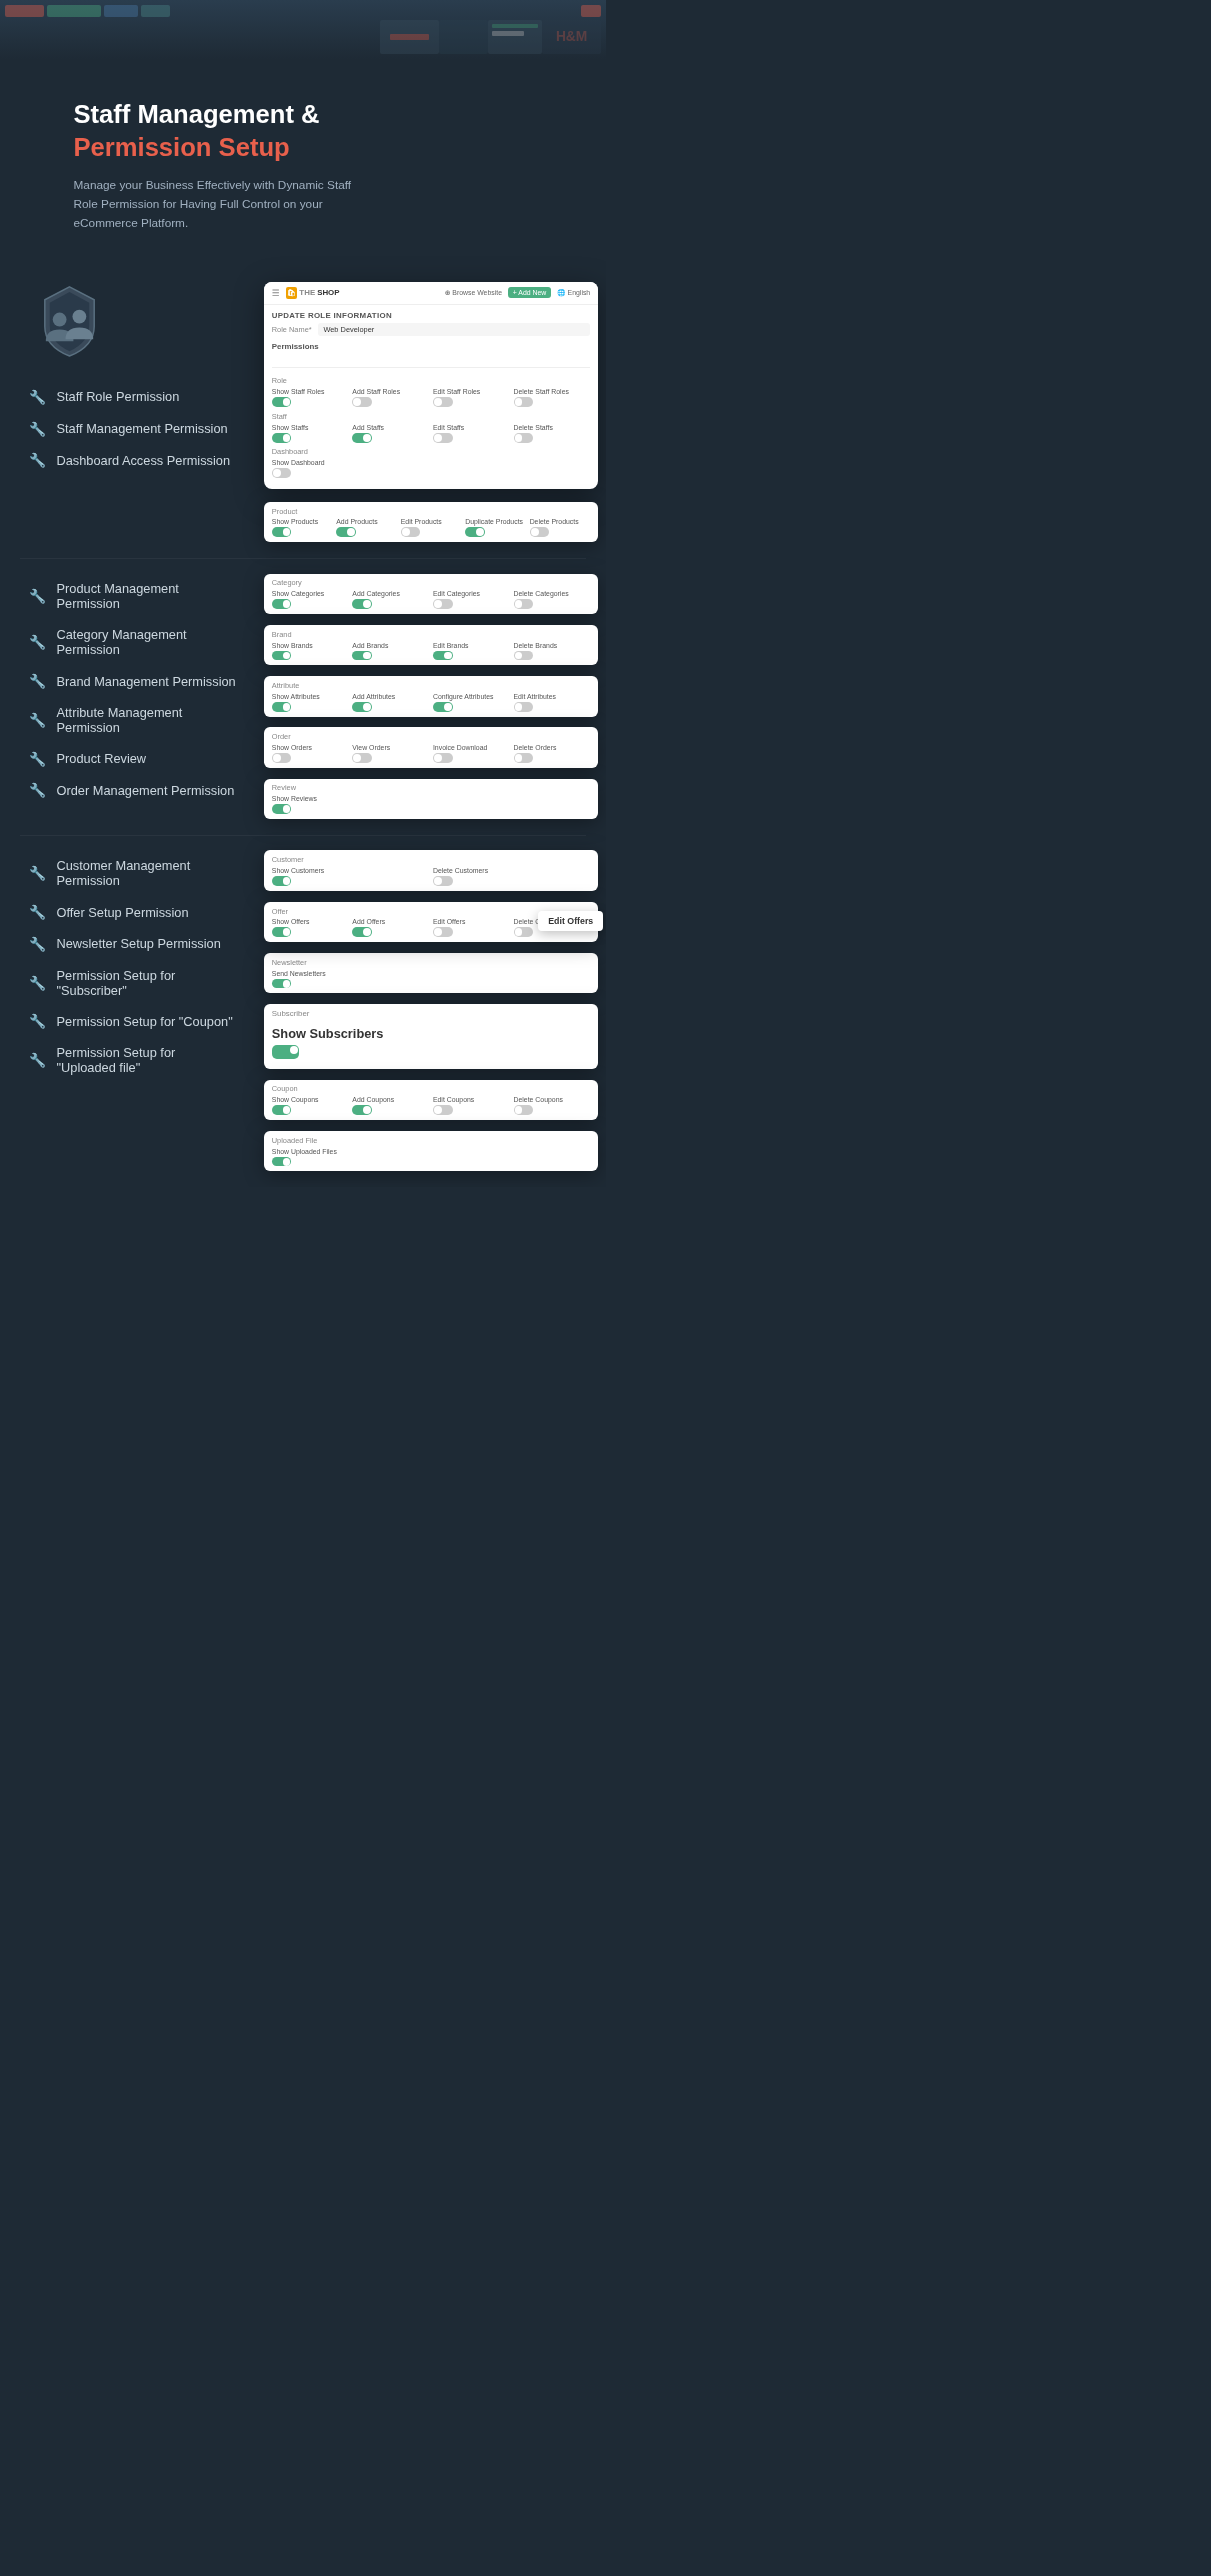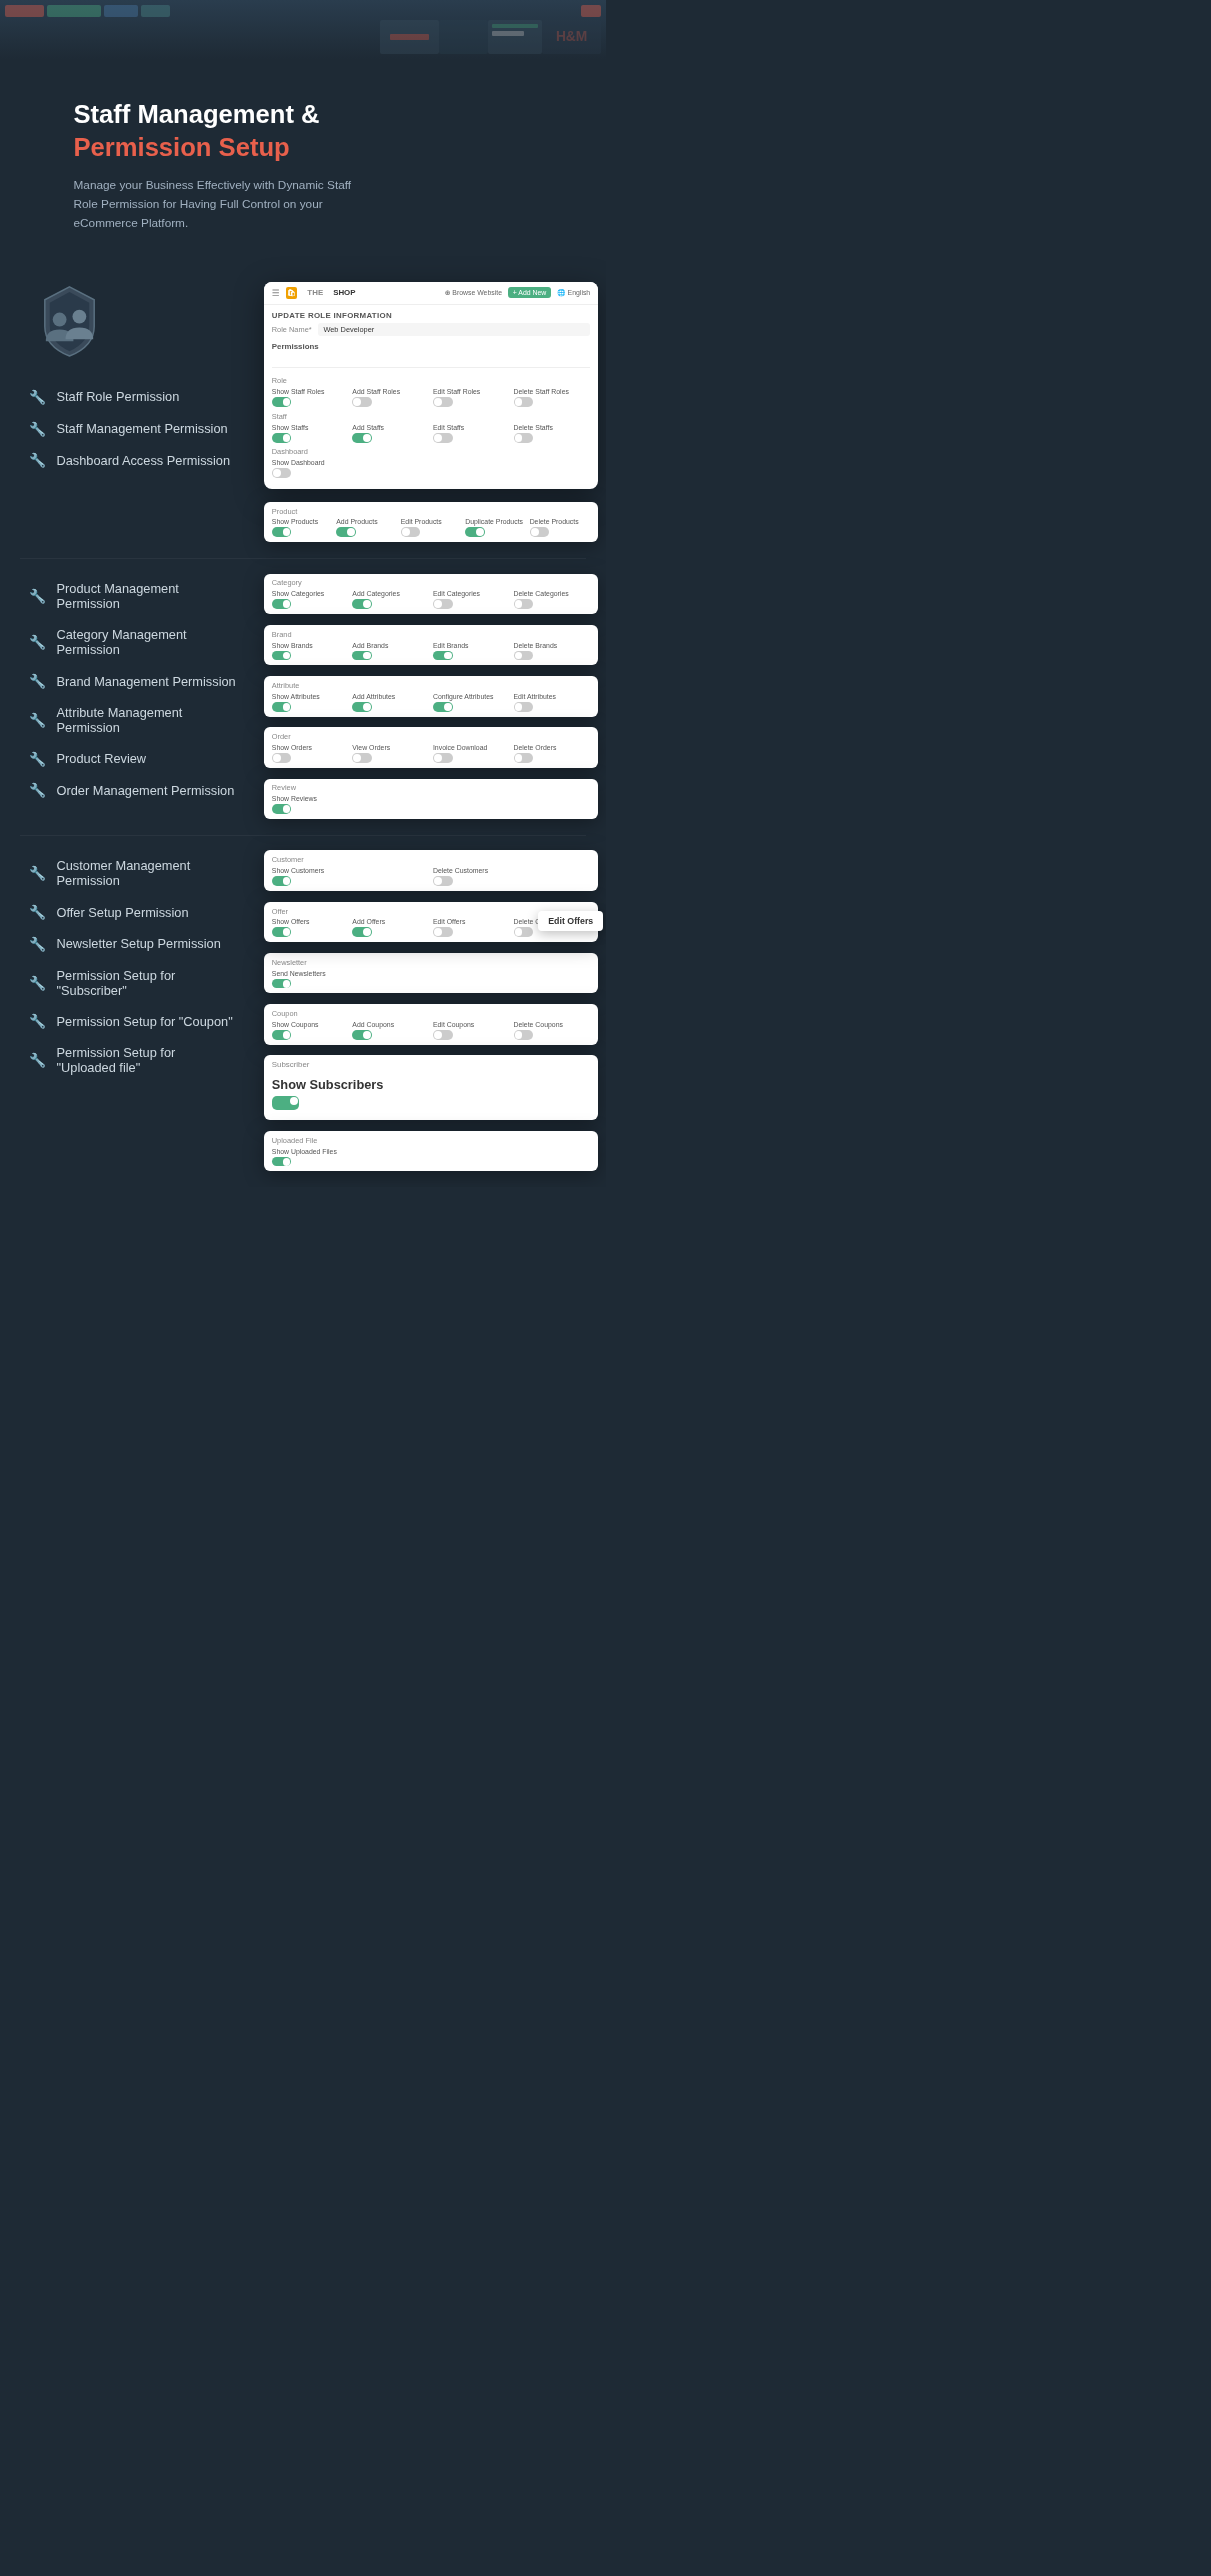--- a/index.html
+++ b/index.html
@@ -68,21 +68,21 @@
       display: flex;
       align-items: center;
       padding: 4.9px 7.9px;
       background: #fff;
       border-bottom: 1px solid #eee;
       gap: 5.9px;
     }
     .admin-logo {
       display: flex;
       align-items: center;
-      gap: 10px;
+      gap: 2px;
       font-weight: 700;
       font-size: 8.8px;
       color: #333;
     }
     .logo-icon {
       width: 11.8px; height: 11.8px;
       background: #f0a000;
       border-radius: 2px;
       display: flex; align-items: center; justify-content: center;
       color: #fff;
@@ -697,53 +697,53 @@
           <div class="perm-row col2">
             <div class="perm-item">
               <span class="perm-label">Send Newsletters</span>
               <div class="toggle on"></div>
             </div>
           </div>
         </div>
       </div>
 
       <div class="panel-segment">
-        <div class="panel-inner">
-          <div class="perm-section-label">Coupon</div>
-          <div class="perm-row">
-            <div class="perm-item">
-              <span class="perm-label">Show Coupons</span>
-              <div class="toggle on"></div>
-            </div>
-            <div class="perm-item">
-              <span class="perm-label">Add Coupons</span>
-              <div class="toggle on"></div>
-            </div>
-            <div class="perm-item">
-              <span class="perm-label">Edit Coupons</span>
-              <div class="toggle off"></div>
-            </div>
-            <div class="perm-item">
-              <span class="perm-label">Delete Coupons</span>
-              <div class="toggle off"></div>
-            </div>
-          </div>
-        </div>
-      </div>
-
-      <div class="panel-segment">
         <div style="font-size:7.9px;color:#888;padding:4.9px 7.9px 2px;">Subscriber</div>
         <div class="subscriber-label">Show Subscribers</div>
         <div class="full-width-toggle">
           <div class="toggle on" style="width:27.5px;height:13.8px;"></div>
         </div>
       </div>
 
       <div class="panel-segment">
         <div class="panel-inner">
+          <div class="perm-section-label">Coupon</div>
+          <div class="perm-row">
+            <div class="perm-item">
+              <span class="perm-label">Show Coupons</span>
+              <div class="toggle on"></div>
+            </div>
+            <div class="perm-item">
+              <span class="perm-label">Add Coupons</span>
+              <div class="toggle on"></div>
+            </div>
+            <div class="perm-item">
+              <span class="perm-label">Edit Coupons</span>
+              <div class="toggle off"></div>
+            </div>
+            <div class="perm-item">
+              <span class="perm-label">Delete Coupons</span>
+              <div class="toggle off"></div>
+            </div>
+          </div>
+        </div>
+      </div>
+
+      <div class="panel-segment">
+        <div class="panel-inner">
           <div class="perm-section-label">Uploaded File</div>
           <div class="perm-row col2">
             <div class="perm-item">
               <span class="perm-label">Show Uploaded Files</span>
               <div class="toggle on"></div>
             </div>
           </div>
         </div>
       </div>
 

